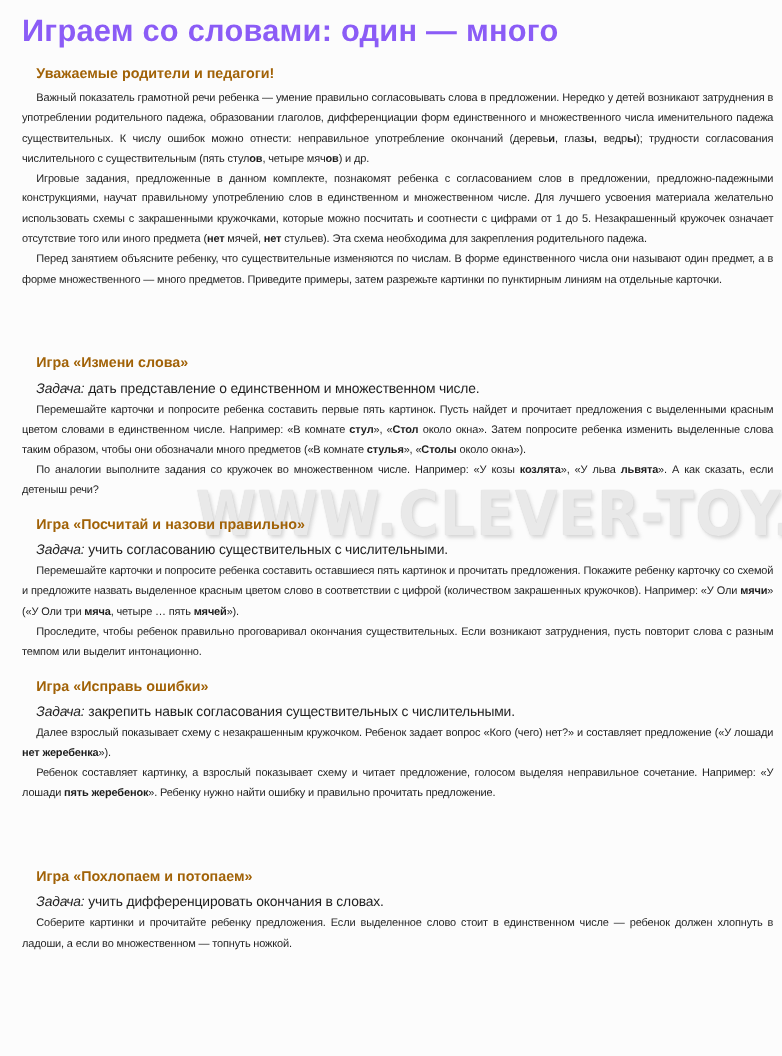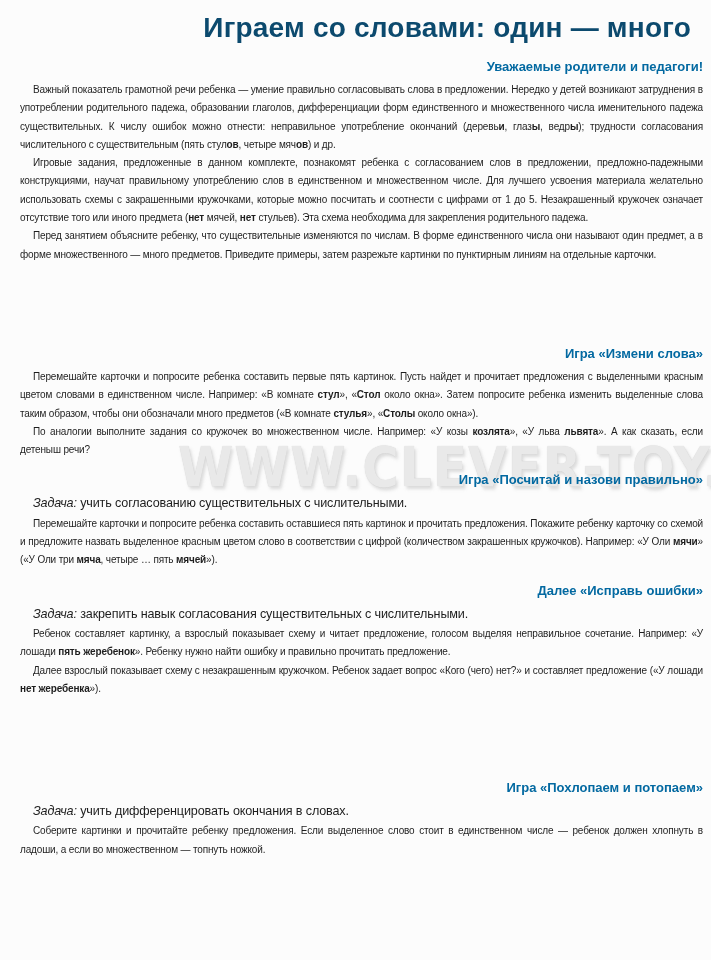--- a/index.html
+++ b/index.html
@@ -25,35 +25,34 @@
     transform:scaleY(1.12);
     font-family:"DejaVu Sans",sans-serif;
   }
   .doc{
     position:relative;z-index:1;
     padding:10px 8px 0 20px;
   }
   .title{
     font-size:28px;
     font-weight:bold;
-    text-align:right;
+    text-align:left;
     margin:2px 12px 0 0;
     letter-spacing:0.2px;
-    color:#0c4a6e;
+    color:#8b5cf6;
   }
   .heading{
     font-size:13px;
     font-weight:bold;
-    color:#0369a1;
+    color:#a16207;
     margin:13px 0 7px;
     padding-left:13px;
-    text-align:right;
   }
   .space-first{margin-top:15px;}
-  .space-large{margin-top:82px;}
+  .space-large{margin-top:58px;}
   .para{
     margin:0;
     font-size:10px;
     line-height:18.3px;
     letter-spacing:-0.15px;
     text-align:justify;
     text-indent:13px;
   }
   .task{
     margin:0 0 2px;
@@ -76,29 +75,31 @@
 
   <div class="doc">
     <h1 class="title">Играем со словами: один — много</h1>
 
     <div id="doc-body">
         <h2 class="heading space-first"><span class="run-b">Уважаемые родители и педагоги!</span></h2>
         <p class="para"><span class="run-n">Важный показатель грамотной речи ребенка — умение правильно согласовывать слова в предложении. Нередко у детей возникают затруднения в употреблении родительного падежа, образовании глаголов, дифференциации форм единственного и множественного числа именительного падежа существительных. К числу ошибок можно отнести: неправильное употребление окончаний (деревь</span><span class="run-b">и</span><span class="run-n">, глаз</span><span class="run-b">ы</span><span class="run-n">, ведр</span><span class="run-b">ы</span><span class="run-n">); трудности согласования числительного с существительным (пять стул</span><span class="run-b">ов</span><span class="run-n">, четыре мяч</span><span class="run-b">ов</span><span class="run-n">) и др.</span></p>
         <p class="para"><span class="run-n">Игровые задания, предложенные в данном комплекте, познакомят ребенка с согласованием слов в предложении, предложно-падежными конструкциями, научат правильному употреблению слов в единственном и множественном числе. Для лучшего усвоения материала желательно использовать схемы с закрашенными кружочками, которые можно посчитать и соотнести с цифрами от 1 до 5. Незакрашенный кружочек означает отсутствие того или иного предмета (</span><span class="run-b">нет</span><span class="run-n"> мячей, </span><span class="run-b">нет</span><span class="run-n"> стульев). Эта схема необходима для закрепления родительного падежа.</span></p>
         <p class="para"><span class="run-n">Перед занятием объясните ребенку, что существительные изменяются по числам. В форме единственного числа они называют один предмет, а в форме множественного — много предметов. Приведите примеры, затем разрежьте картинки по пунктирным линиям на отдельные карточки.</span></p>
         <h2 class="heading space-large"><span class="run-b">Игра «Измени слова»</span></h2>
+        <p class="task"><span class="run-i">Задача:</span><span class="run-n"> дать представление о единственном и множественном числе.</span></p>
         <p class="para"><span class="run-n">Перемешайте карточки и попросите ребенка составить первые пять картинок. Пусть найдет и прочитает предложения с выделенными красным цветом словами в единственном числе. Например: «В комнате </span><span class="run-b">стул</span><span class="run-n">», «</span><span class="run-b">Стол</span><span class="run-n"> около окна». Затем попросите ребенка изменить выделенные слова таким образом, чтобы они обозначали много предметов («В комнате </span><span class="run-b">стулья</span><span class="run-n">», «</span><span class="run-b">Столы</span><span class="run-n"> около окна»).</span></p>
         <p class="para"><span class="run-n">По аналогии выполните задания со кружочек во множественном числе. Например: «У козы </span><span class="run-b">козлята</span><span class="run-n">», «У льва </span><span class="run-b">львята</span><span class="run-n">». А как сказать, если детеныш речи?</span></p>
         <h2 class="heading"><span class="run-b">Игра «Посчитай и назови правильно»</span></h2>
         <p class="task"><span class="run-i">Задача:</span><span class="run-n"> учить согласованию существительных с числительными.</span></p>
         <p class="para"><span class="run-n">Перемешайте карточки и попросите ребенка составить оставшиеся пять картинок и прочитать предложения. Покажите ребенку карточку со схемой и предложите назвать выделенное красным цветом слово в соответствии с цифрой (количеством закрашенных кружочков). Например: «У Оли </span><span class="run-b">мячи</span><span class="run-n">» («У Оли три </span><span class="run-b">мяча</span><span class="run-n">, четыре … пять </span><span class="run-b">мячей</span><span class="run-n">»).</span></p>
-        <h2 class="heading"><span class="run-b">Далее «Исправь ошибки»</span></h2>
+        <p class="para"><span class="run-n">Проследите, чтобы ребенок правильно проговаривал окончания существительных. Если возникают затруднения, пусть повторит слова с разным темпом или выделит интонационно.</span></p>
+        <h2 class="heading"><span class="run-b">Игра «Исправь ошибки»</span></h2>
         <p class="task"><span class="run-i">Задача:</span><span class="run-n"> закрепить навык согласования существительных с числительными.</span></p>
+        <p class="para"><span class="run-n">Далее взрослый показывает схему с незакрашенным кружочком. Ребенок задает вопрос «Кого (чего) нет?» и составляет предложение («У лошади </span><span class="run-b">нет жеребенка</span><span class="run-n">»).</span></p>
         <p class="para"><span class="run-n">Ребенок составляет картинку, а взрослый показывает схему и читает предложение, голосом выделяя неправильное сочетание. Например: «У лошади </span><span class="run-b">пять жеребенок</span><span class="run-n">». Ребенку нужно найти ошибку и правильно прочитать предложение.</span></p>
-        <p class="para"><span class="run-n">Далее взрослый показывает схему с незакрашенным кружочком. Ребенок задает вопрос «Кого (чего) нет?» и составляет предложение («У лошади </span><span class="run-b">нет жеребенка</span><span class="run-n">»).</span></p>
         <h2 class="heading space-large"><span class="run-b">Игра «Похлопаем и потопаем»</span></h2>
         <p class="task"><span class="run-i">Задача:</span><span class="run-n"> учить дифференцировать окончания в словах.</span></p>
         <p class="para"><span class="run-n">Соберите картинки и прочитайте ребенку предложения. Если выделенное слово стоит в единственном числе — ребенок должен хлопнуть в ладоши, а если во множественном — топнуть ножкой.</span></p>
         <p class="para"></p>
       </div>
 
   </div>
 </div>
 
 </body></html>

